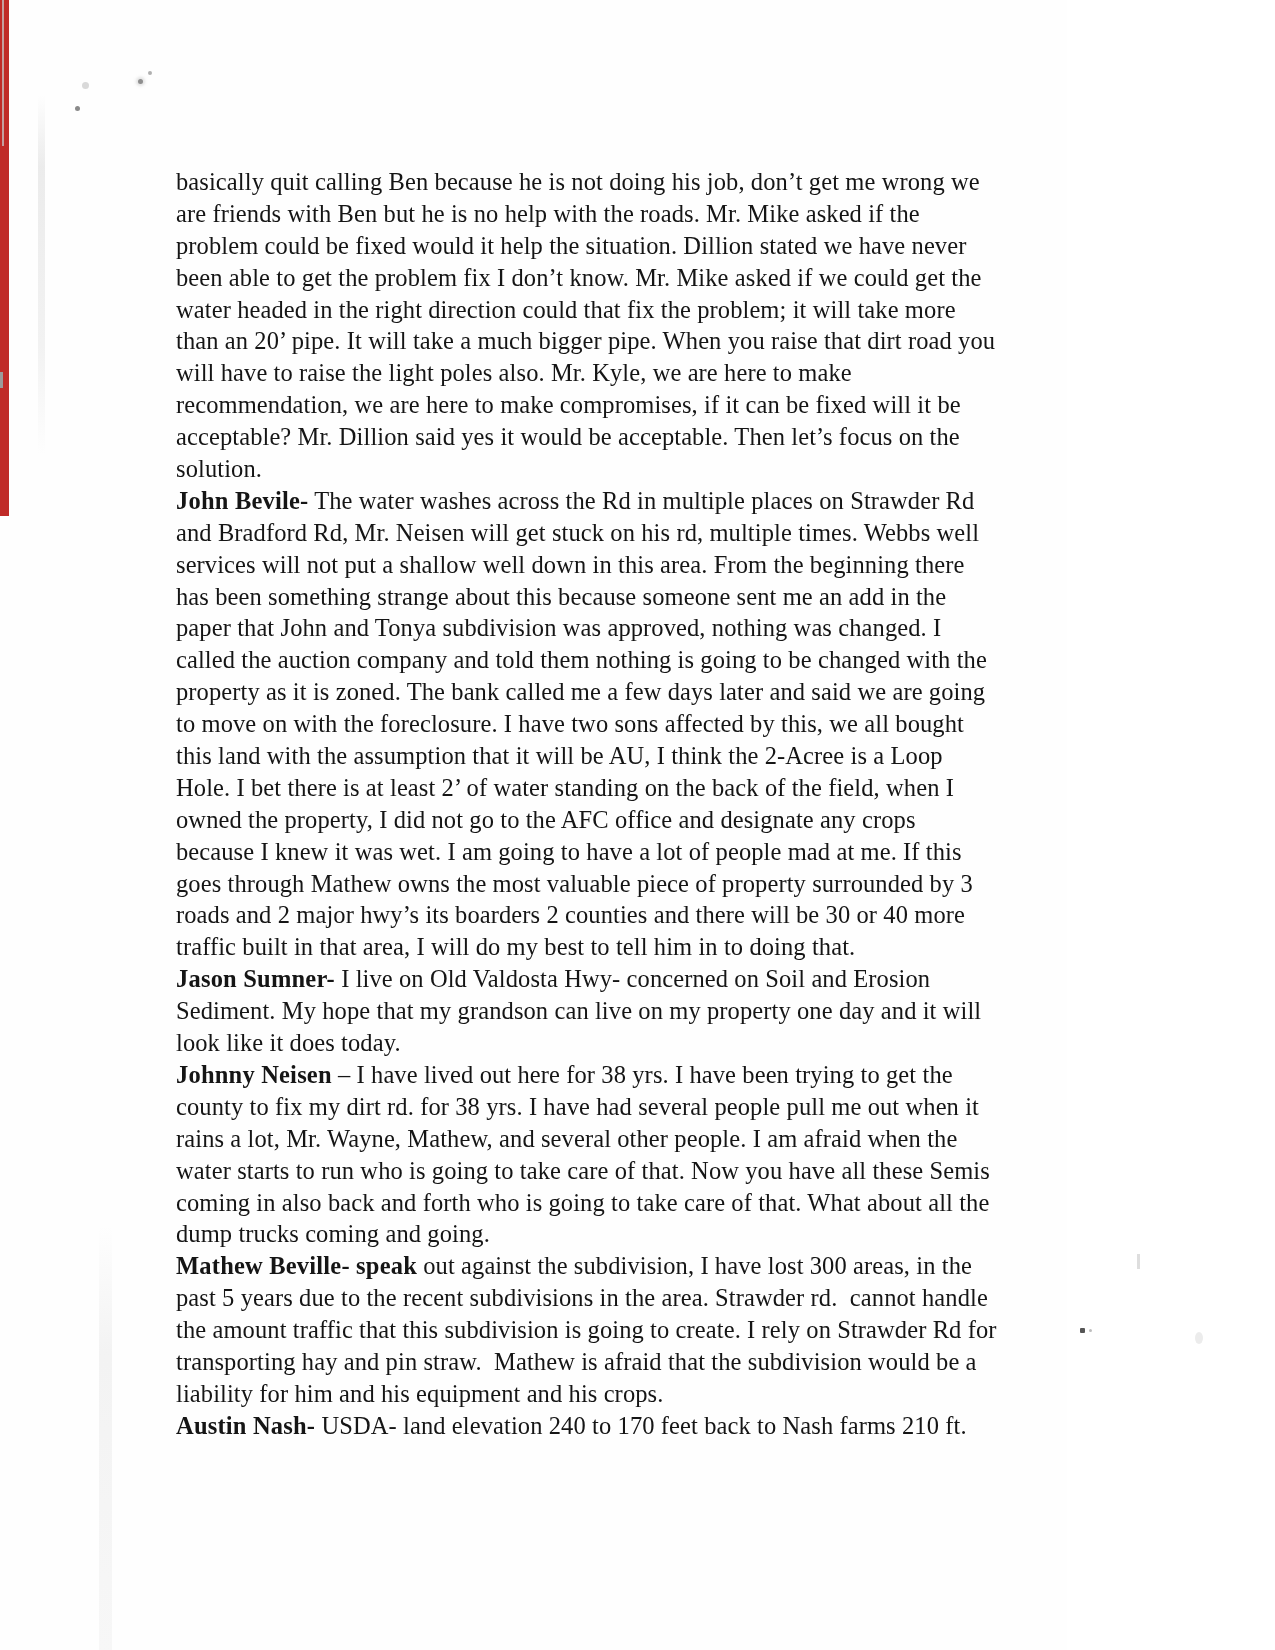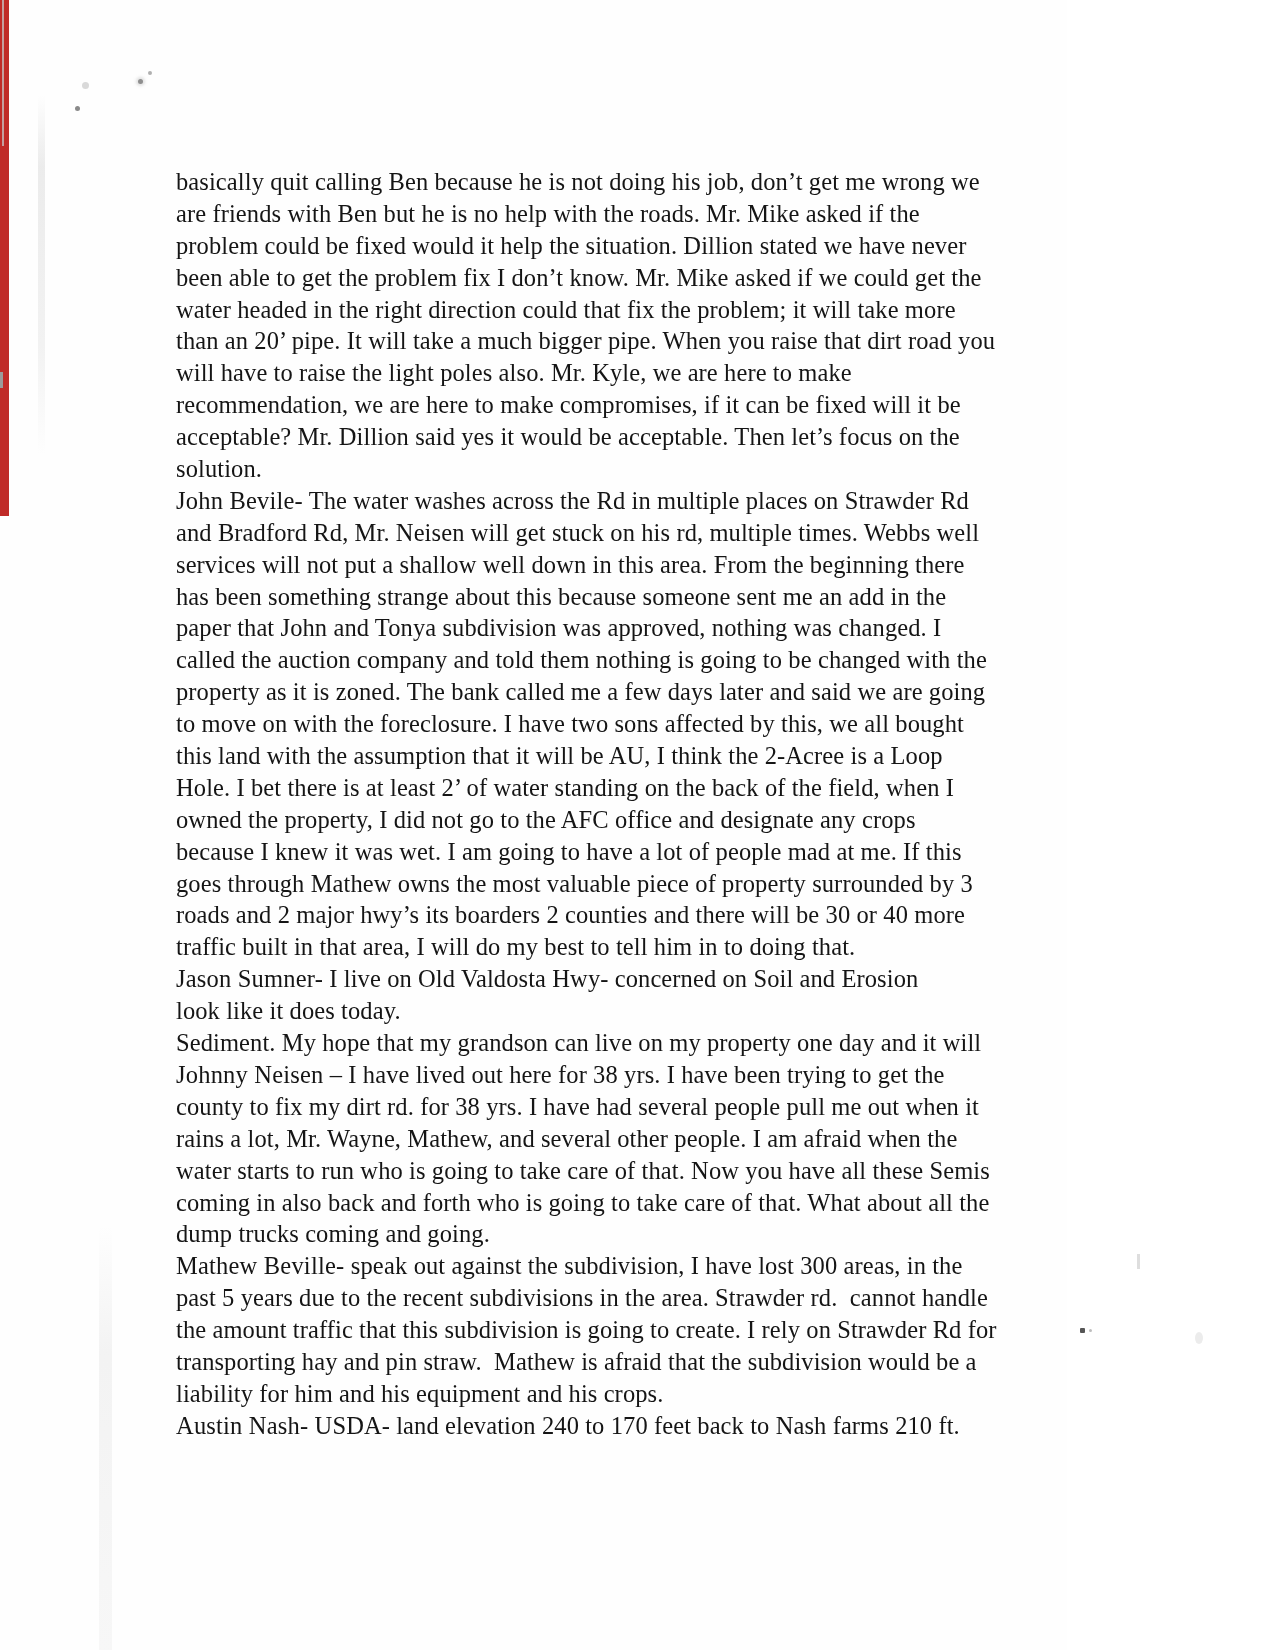--- a/index.html
+++ b/index.html
@@ -79,21 +79,21 @@
     color: #151515;
     font-size: 24.5px;
     line-height: 31.9px;
     letter-spacing: 0.1px;
   }
   .text-line {
     white-space: pre;
     height: 31.9px;
   }
   .text-line b {
-    font-weight: normal;
+    font-weight: bold;
     letter-spacing: 0.2px;
   }
 </style>
 </head>
 <body>
 
 <div class="page" style="background: rgb(254, 254, 254);">
 
   <div class="edge-stripe" style="background: rgb(192, 43, 40);"></div>
   <div class="edge-line"></div>
@@ -129,22 +129,22 @@
       <div class="text-line"><span>property as it is zoned. The bank called me a few days later and said we are going</span></div>
       <div class="text-line"><span>to move on with the foreclosure. I have two sons affected by this, we all bought</span></div>
       <div class="text-line"><span>this land with the assumption that it will be AU, I think the 2-Acree is a Loop</span></div>
       <div class="text-line"><span>Hole. I bet there is at least 2’ of water standing on the back of the field, when I</span></div>
       <div class="text-line"><span>owned the property, I did not go to the AFC office and designate any crops</span></div>
       <div class="text-line"><span>because I knew it was wet. I am going to have a lot of people mad at me. If this</span></div>
       <div class="text-line"><span>goes through Mathew owns the most valuable piece of property surrounded by 3</span></div>
       <div class="text-line"><span>roads and 2 major hwy’s its boarders 2 counties and there will be 30 or 40 more</span></div>
       <div class="text-line"><span>traffic built in that area, I will do my best to tell him in to doing that.</span></div>
       <div class="text-line"><b>Jason Sumner-</b><span> I live on Old Valdosta Hwy- concerned on Soil and Erosion</span></div>
+      <div class="text-line"><span>Sediment. My hope that my grandson can live on my property one day and it will</span></div>
       <div class="text-line"><span>look like it does today.</span></div>
-      <div class="text-line"><span>Sediment. My hope that my grandson can live on my property one day and it will</span></div>
       <div class="text-line"><b>Johnny Neisen</b><span> – I have lived out here for 38 yrs. I have been trying to get the</span></div>
       <div class="text-line"><span>county to fix my dirt rd. for 38 yrs. I have had several people pull me out when it</span></div>
       <div class="text-line"><span>rains a lot, Mr. Wayne, Mathew, and several other people. I am afraid when the</span></div>
       <div class="text-line"><span>water starts to run who is going to take care of that. Now you have all these Semis</span></div>
       <div class="text-line"><span>coming in also back and forth who is going to take care of that. What about all the</span></div>
       <div class="text-line"><span>dump trucks coming and going.</span></div>
       <div class="text-line"><b>Mathew Beville- speak</b><span> out against the subdivision, I have lost 300 areas, in the</span></div>
       <div class="text-line"><span>past 5 years due to the recent subdivisions in the area. Strawder rd.  cannot handle</span></div>
       <div class="text-line"><span>the amount traffic that this subdivision is going to create. I rely on Strawder Rd for</span></div>
       <div class="text-line"><span>transporting hay and pin straw.  Mathew is afraid that the subdivision would be a</span></div>

